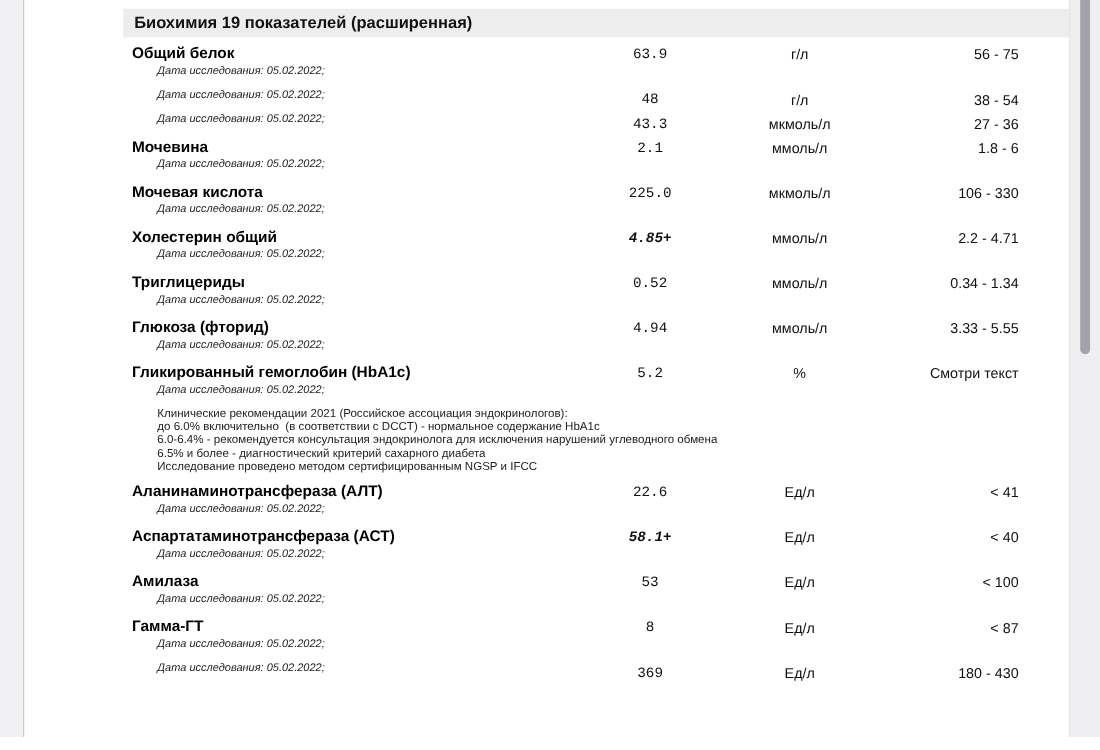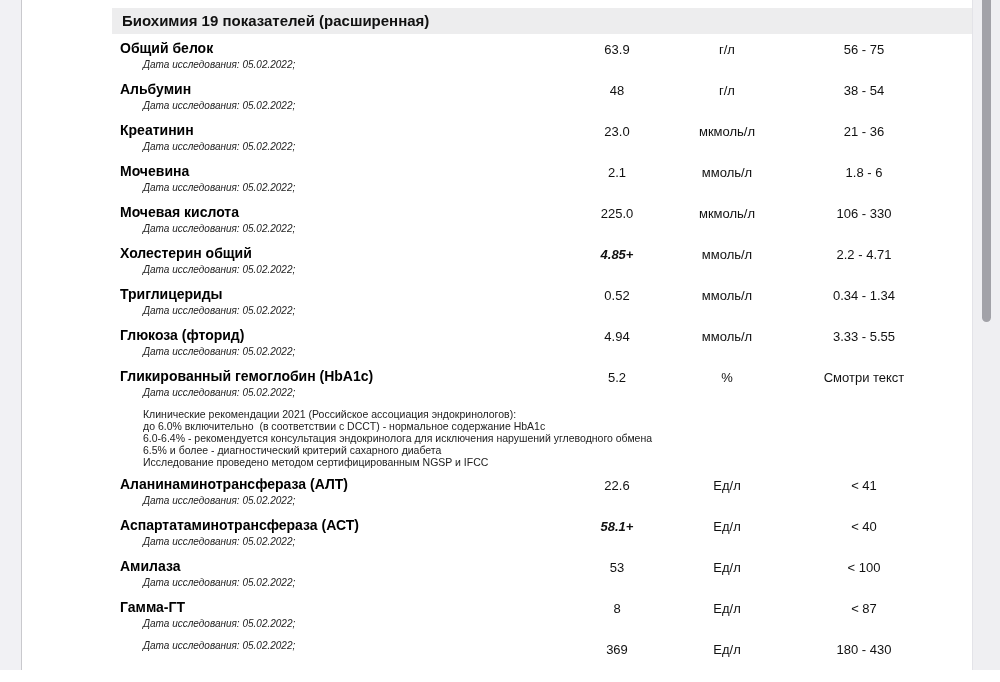--- a/index.html
+++ b/index.html
@@ -86,23 +86,23 @@
     color: #222222;
   }
   .row .val, .row .units, .row .range {
     position: absolute;
     top: 2px;
     font-size: 13px;
     line-height: 17px;
     text-align: center;
     color: #111111;
   }
-  .row .val   { left: 435px; width: 140px; }
+  .row .val   { left: 409px; width: 140px; font-family: Liberation Mono, monospace; }
   .row .units { left: 550px; width: 130px; }
-  .row .range { left: 672px; width: 160px; }
+  .row .range { left: 654px; width: 160px; text-align: right; }
   .row .val.flagged { font-weight: bold; font-style: italic; }
 
   .notes {
     padding-left: 31px;
     margin-top: 7px;
     margin-bottom: 7px;
   }
   .notes .note-line {
     font-size: 10.5px;
     line-height: 12px;
@@ -121,33 +121,31 @@
       <div id="rows">
   <div class="row">
     <div class="name">Общий белок</div>
     <div class="date">Дата исследования: 05.02.2022;</div>
     <div class="val">63.9</div>
     <div class="units">г/л</div>
     <div class="range">56 - 75</div>
   </div>
 
   <div class="row">
-    <div class="name">Альбумин</div>
     <div class="date">Дата исследования: 05.02.2022;</div>
     <div class="val">48</div>
     <div class="units">г/л</div>
     <div class="range">38 - 54</div>
   </div>
 
   <div class="row">
-    <div class="name">Креатинин</div>
-    <div class="date">Дата исследования: 05.02.2022;</div>
-    <div class="val">23.0</div>
+    <div class="date">Дата исследования: 05.02.2022;</div>
+    <div class="val">43.3</div>
     <div class="units">мкмоль/л</div>
-    <div class="range">21 - 36</div>
+    <div class="range">27 - 36</div>
   </div>
 
   <div class="row">
     <div class="name">Мочевина</div>
     <div class="date">Дата исследования: 05.02.2022;</div>
     <div class="val">2.1</div>
     <div class="units">ммоль/л</div>
     <div class="range">1.8 - 6</div>
   </div>
 

